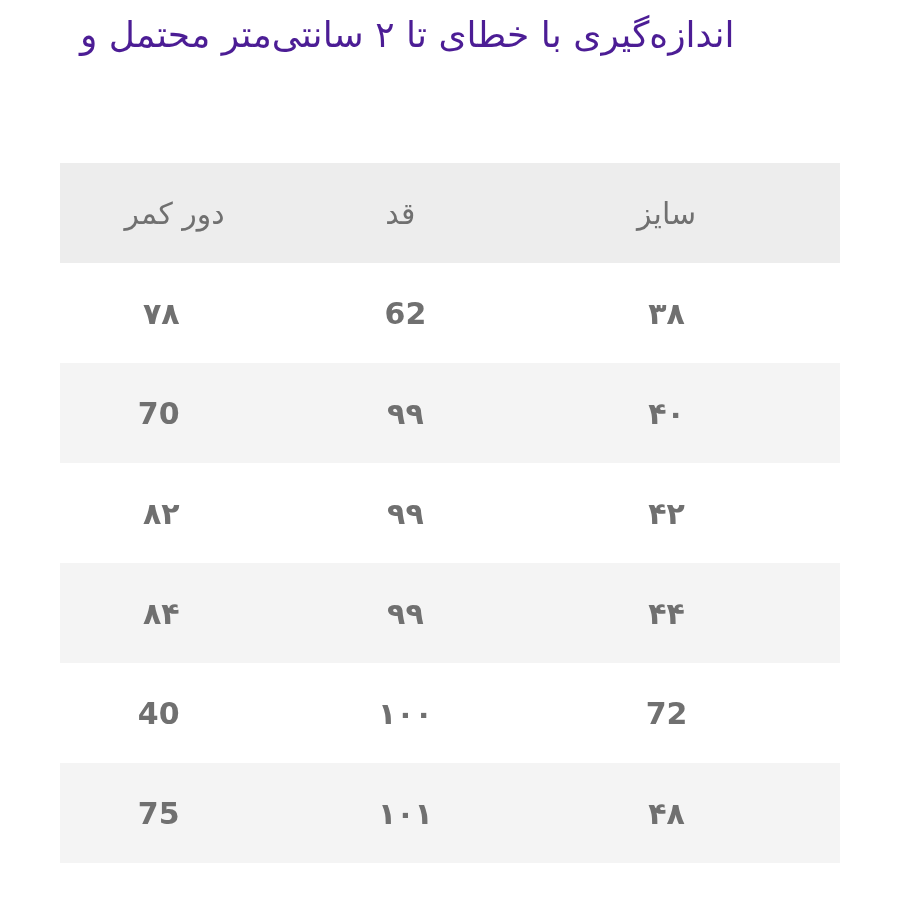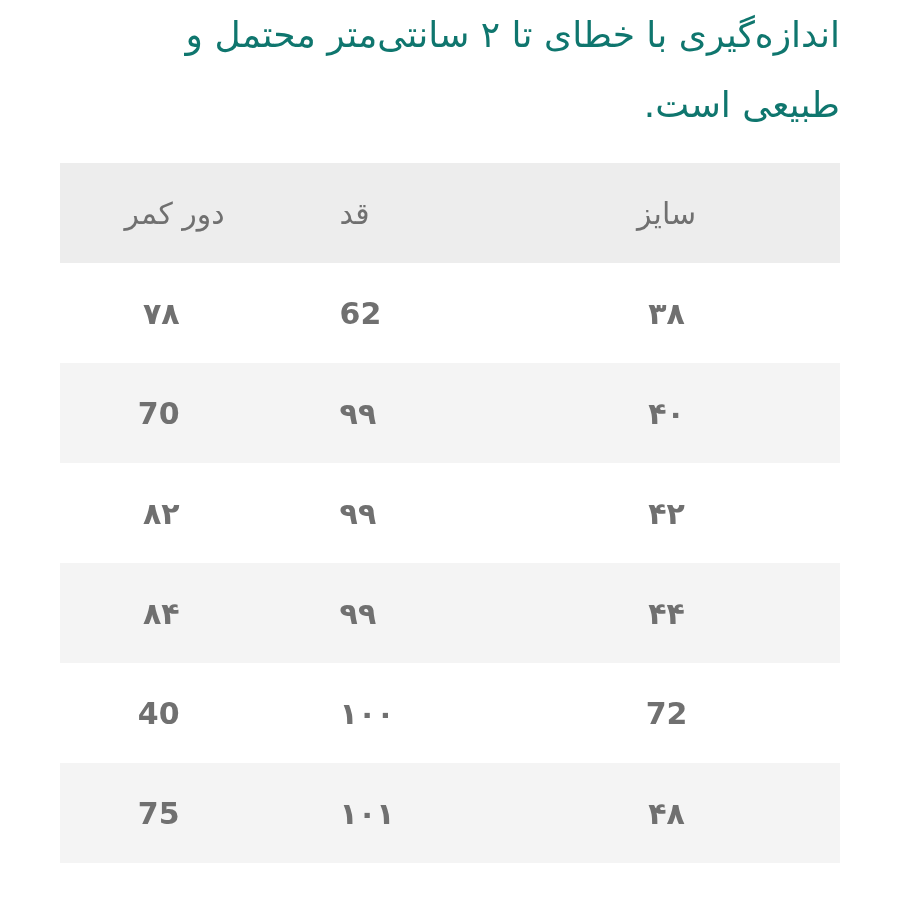--- a/index.html
+++ b/index.html
@@ -13,24 +13,24 @@
       position: relative;
       overflow: hidden;
       font-family: "DejaVu Sans", sans-serif;
     }
     .note {
       position: absolute;
       top: 0;
       right: 60px;
       width: 760px;
       direction: rtl;
-      text-align: right;
+      text-align: left;
       font-size: 36px;
       line-height: 70px;
-      color: #0f766e;
+      color: #4c1d95;
       margin: 0;
       padding-top: -2px;
     }
     .note .line { display: block; white-space: nowrap; }
     .size-table {
       position: absolute;
       left: 60px;
       top: 163px;
       width: 780px;
       border-collapse: collapse;
@@ -48,32 +48,31 @@
       font-size: 30px;
     }
     .size-table td {
       font-size: 30px;
       font-weight: bold;
     }
     .size-table tbody tr:nth-child(odd) { background: #ffffff; }
     .size-table tbody tr:nth-child(even) { background: #f4f4f4; }
     
     .col-size   { width: 260px; text-align: center; padding-right: 108px !important; }
-    .col-height { width: 260px; text-align: left; padding-right: 130px !important; }
+    .col-height { width: 260px; text-align: center; padding-right: 130px !important; }
     .col-waist  { width: 260px; text-align: right; padding-right: 160px !important; }
     th.col-size   { padding-right: 108px !important; }
     th.col-height { padding-right: 140px !important; }
     th.col-waist  { padding-right: 115px !important; margin-left: 14px; }
   </style>
 </head>
 <body>
 
 <p class="note">
   <span class="line">اندازه‌گیری با خطای تا ۲ سانتی‌متر محتمل و</span>
-  <span class="line">طبیعی است.</span>
 </p>
 
 <table class="size-table">
   <thead>
     <tr>
       <th class="col-size">سایز</th>
       <th class="col-height">قد</th>
       <th class="col-waist">دور کمر</th>
     </tr>
   </thead>

